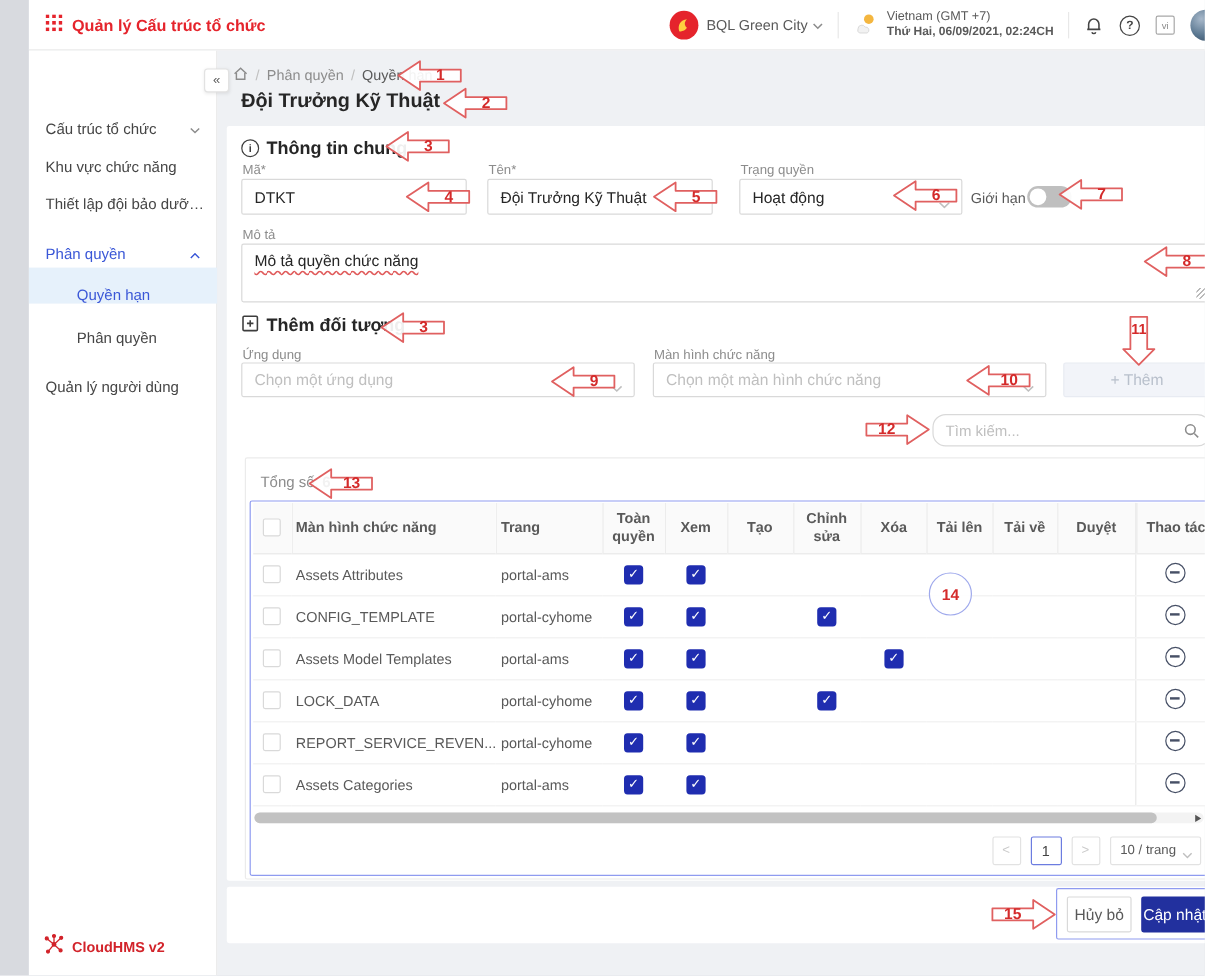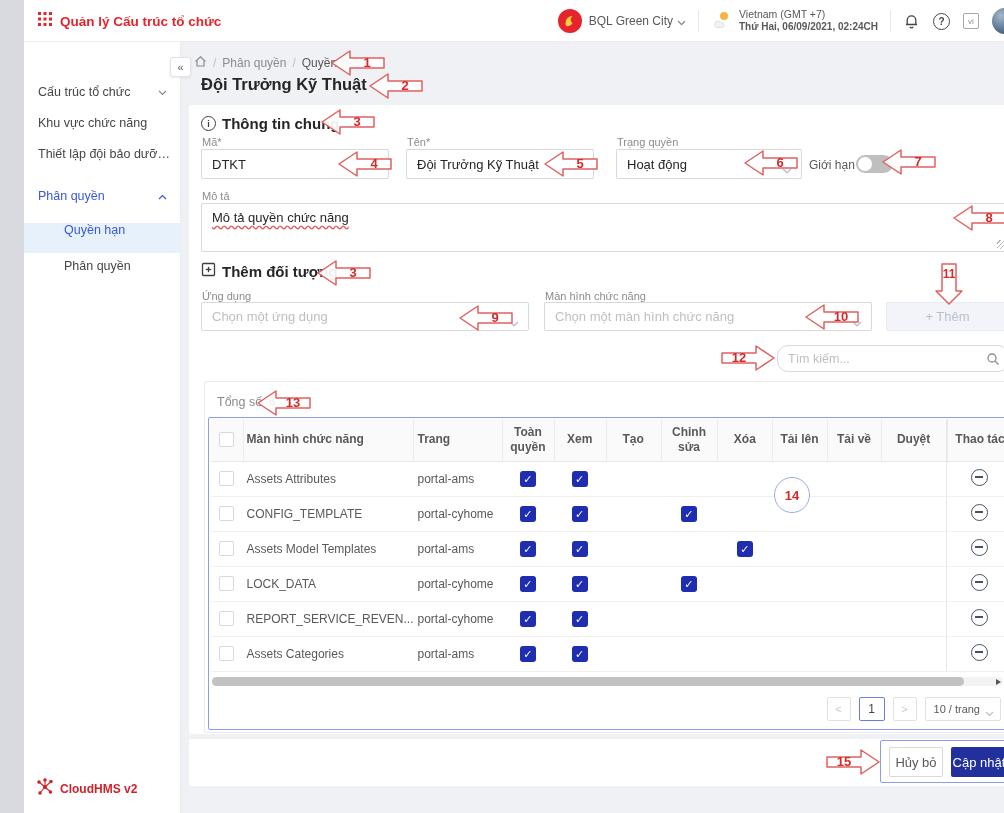--- a/index.html
+++ b/index.html
@@ -24,21 +24,21 @@
                  font-size:10px; font-weight:700; color:#454545; }
   .vi-badge { width:16px; height:16px; border:1px solid #a8a8a8; border-radius:2px;
               font-size:8px; color:#8c8c8c; display:flex; align-items:center; justify-content:center; }
   .avatar { width:26px; height:26px; border-radius:50%;
             background:radial-gradient(circle at 35% 30%, #a7b8ca, #5a7790 55%, #2f4459); }
   .chev-dn-sm { display:inline-block; }
 
   
   .sidebar { position:absolute; top:42px; left:0; width:157px; bottom:0; background:#fff;
              border-right:1px solid #ececec; z-index:5; }
-  .side-item { position:absolute; left:0; width:157px; height:30px; display:flex; align-items:flex-start;
+  .side-item { position:absolute; left:0; width:157px; height:30px; display:flex; align-items:flex-end;
                font-size:12.5px; color:#454545; padding-left:14px; cursor:pointer; }
   .side-item.sub { padding-left:40px; }
   .side-item.blue { color:#3a57d7; }
   .side-item.active { background:#e6f1fb; color:#3a57d7; }
   .side-item .chev { position:absolute; right:14px; }
   .side-brand { position:absolute; left:12px; bottom:14px; display:flex; align-items:center; gap:6px;
                 color:#d2232a; font-size:12px; font-weight:700; }
   .collapse-btn { position:absolute; left:146px; top:57px; width:21px; height:20px; background:#fff;
                   border:1px solid #e2e2e2; border-radius:3px; box-shadow:0 1px 3px rgba(0,0,0,.08);
                   font-size:11px; color:#595959; display:flex; align-items:center; justify-content:center;
@@ -229,20 +229,23 @@
             <polyline points="1,5 4.5,1.5 8,5" fill="none" stroke="#3a57d7" stroke-width="1.2"></polyline>
           </svg>
       </span>
     </div>
     <div class="side-item sub active" style="top:181px;">
       <span>Quyền hạn</span>
     </div>
     <div class="side-item sub" style="top:217px;">
       <span>Phân quyền</span>
     </div>
+    <div class="side-item" style="top:258px;">
+      <span>Quản lý người dùng</span>
+    </div>
     <div class="side-brand">
       <span>
         <svg width="18" height="18" viewBox="0 0 18 18" stroke="#d2232a" stroke-width="1.1" fill="#d2232a">
           <line x1="9" y1="9" x2="3" y2="4"></line>
             <line x1="9" y1="9" x2="15" y2="3.5"></line>
           <line x1="9" y1="9" x2="4" y2="15"></line>
             <line x1="9" y1="9" x2="14.5" y2="14"></line>
             <line x1="9" y1="9" x2="9" y2="2"></line>
           <circle cx="3" cy="4" r="1.2"></circle>
             <circle cx="15" cy="3.5" r="1.2"></circle>

